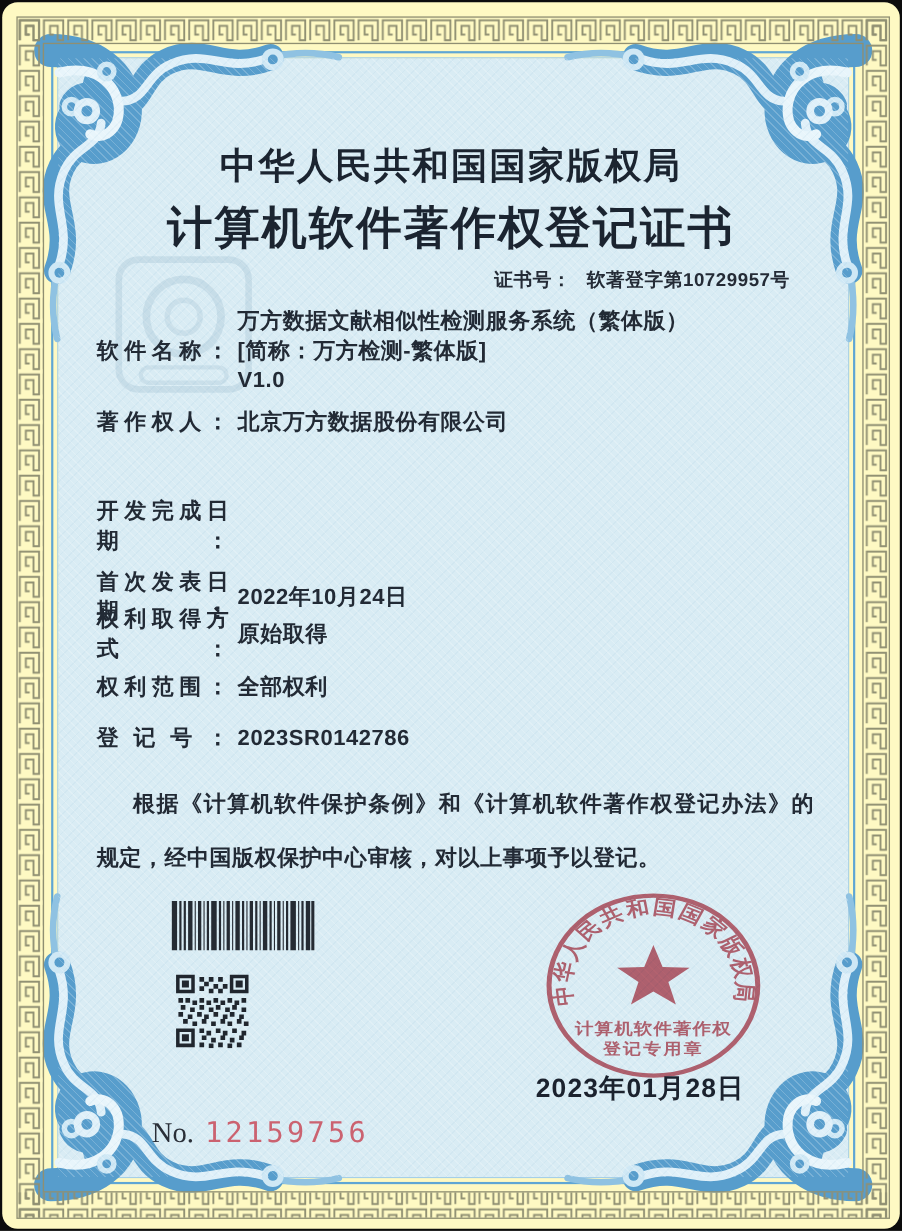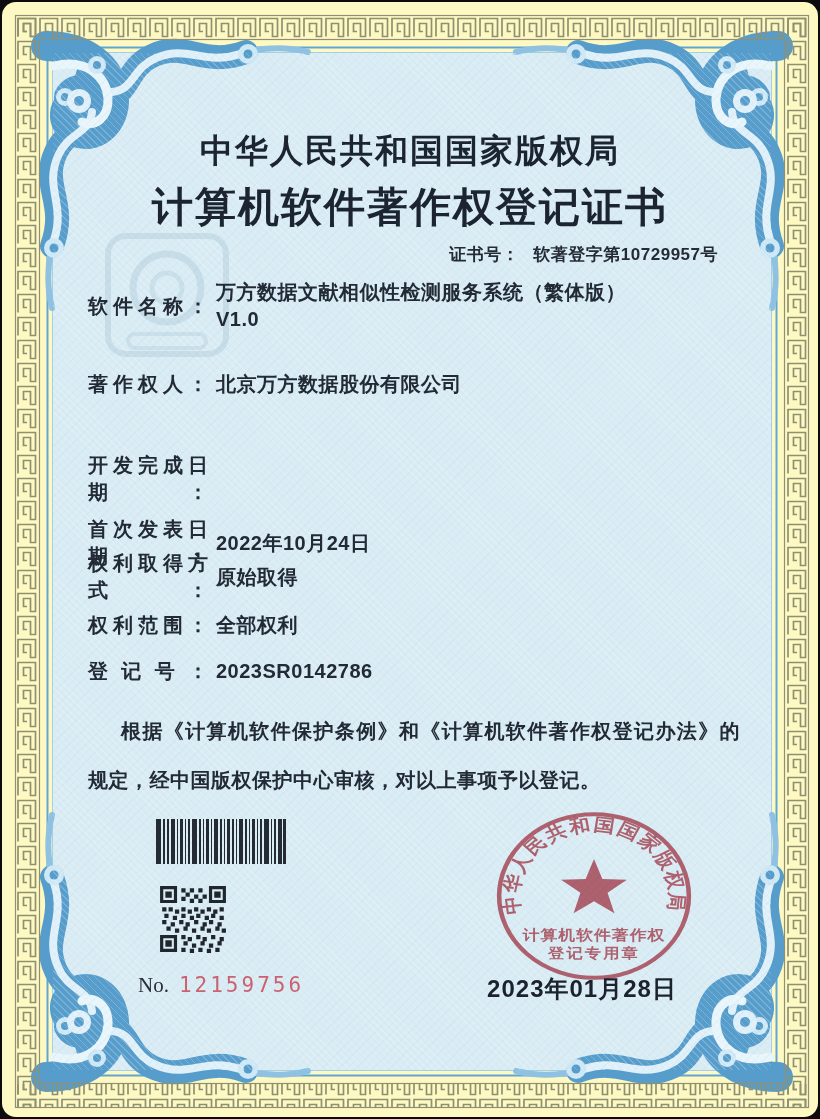--- a/index.html
+++ b/index.html
@@ -55,21 +55,21 @@
   .statement{
     position:absolute;left:86px;top:705px;width:652px;
     font-size:20px;font-weight:700;line-height:49px;color:#222a35;letter-spacing:.5px;
   }
   .st1{text-indent:33px;text-align:justify;text-align-last:justify}
   .st2{text-align:left}
 
   .barcode{position:absolute;left:154px;top:817px;width:130px;height:45px}
   .qrcode{position:absolute;left:157px;top:883px;width:68px;height:68px}
 
-  .serial{position:absolute;left:136px;top:971px;font-size:21px}
+  .serial{position:absolute;left:136px;top:1012px;font-size:26px}
   .serial .no-label{font-family:"Liberation Serif","DejaVu Serif",serif;color:#2a2f38;margin-right:10px}
   .serial .no-value{font-family:"DejaVu Sans Mono","Liberation Mono",monospace;color:#cb6270;letter-spacing:3px}
 
   .issue-date{
     position:absolute;left:470px;top:971px;width:220px;text-align:center;
     font-size:24px;font-weight:700;color:#1b222e;letter-spacing:1px;
   }
 
   .seal{position:absolute;left:490px;top:806px;width:204px;height:176px}
   .seal svg{width:100%;height:100%;mix-blend-mode:multiply;opacity:.88}
@@ -141,20 +141,21 @@
     <div class="subtitle">计算机软件著作权登记证书</div>
 
     <div class="certno">
       <span class="lab">证书号：</span><span>软著登字第10729957号</span>
     </div>
 
     <div class="row row-software">
       <span class="flabel">软件名称：</span>
       <div class="fvalue">
         <span class="vline">万方数据文献相似性检测服务系统（繁体版）</span>
+        <span class="vline">[简称：万方检测-繁体版]</span>
         <span class="vline">V1.0</span>
       </div>
     </div>
 
     <div class="row row-owner">
       <span class="flabel">著作权人：</span>
       <div class="fvalue">北京万方数据股份有限公司</div>
     </div>
 
     <div class="row row-devdate">

